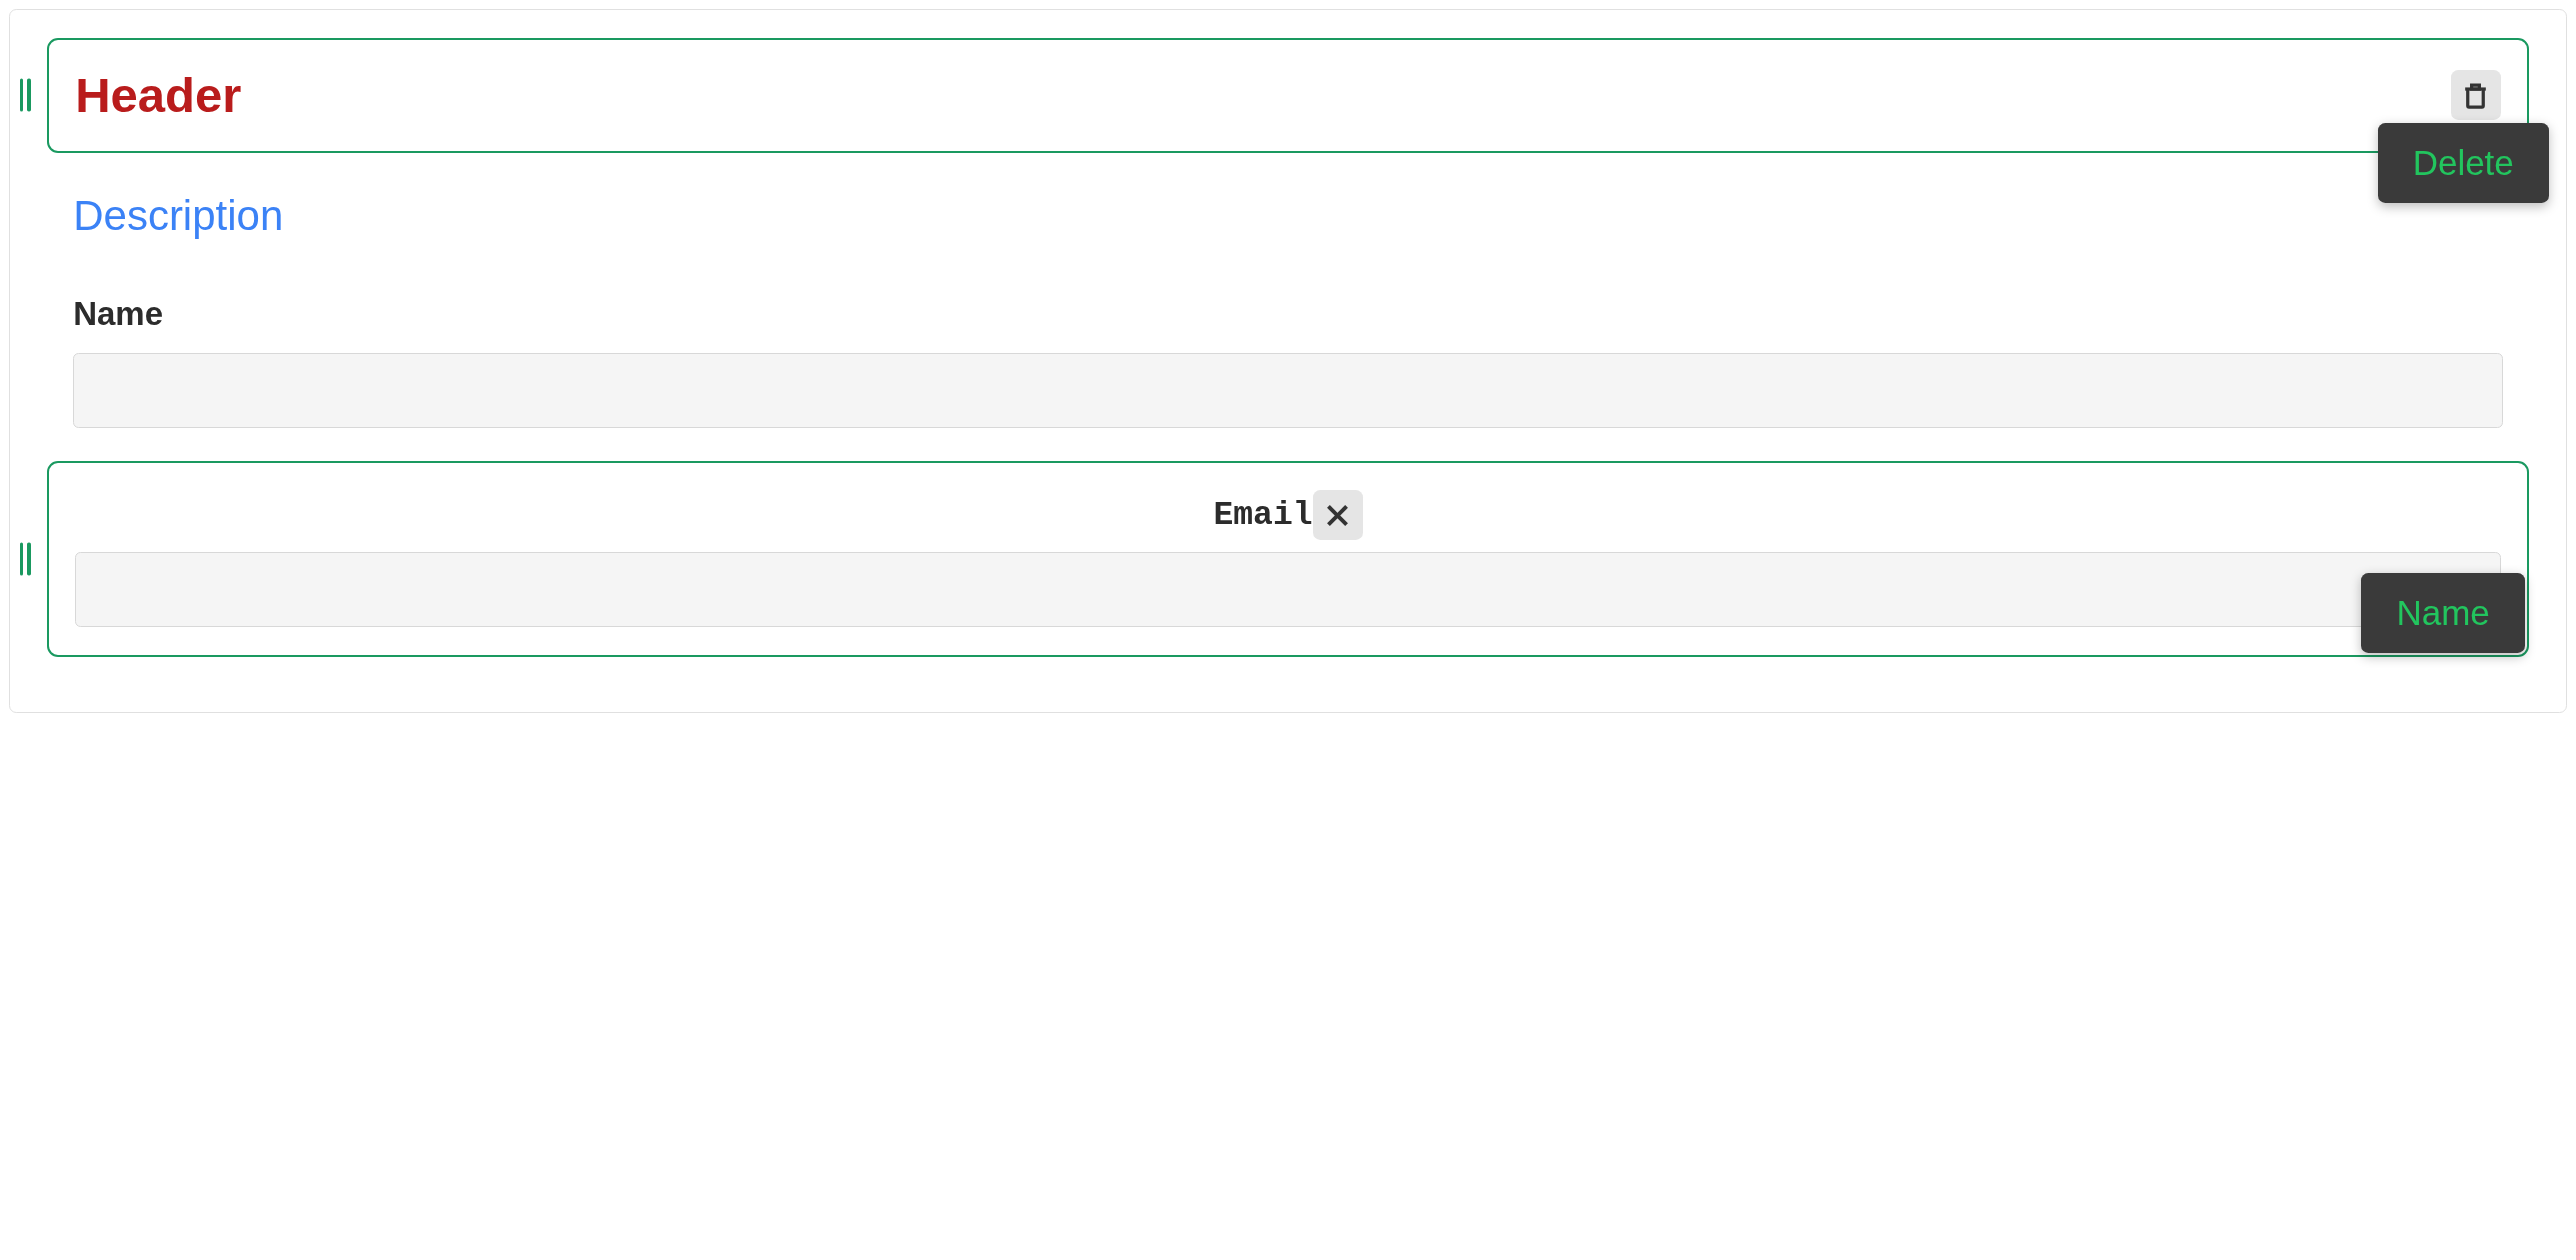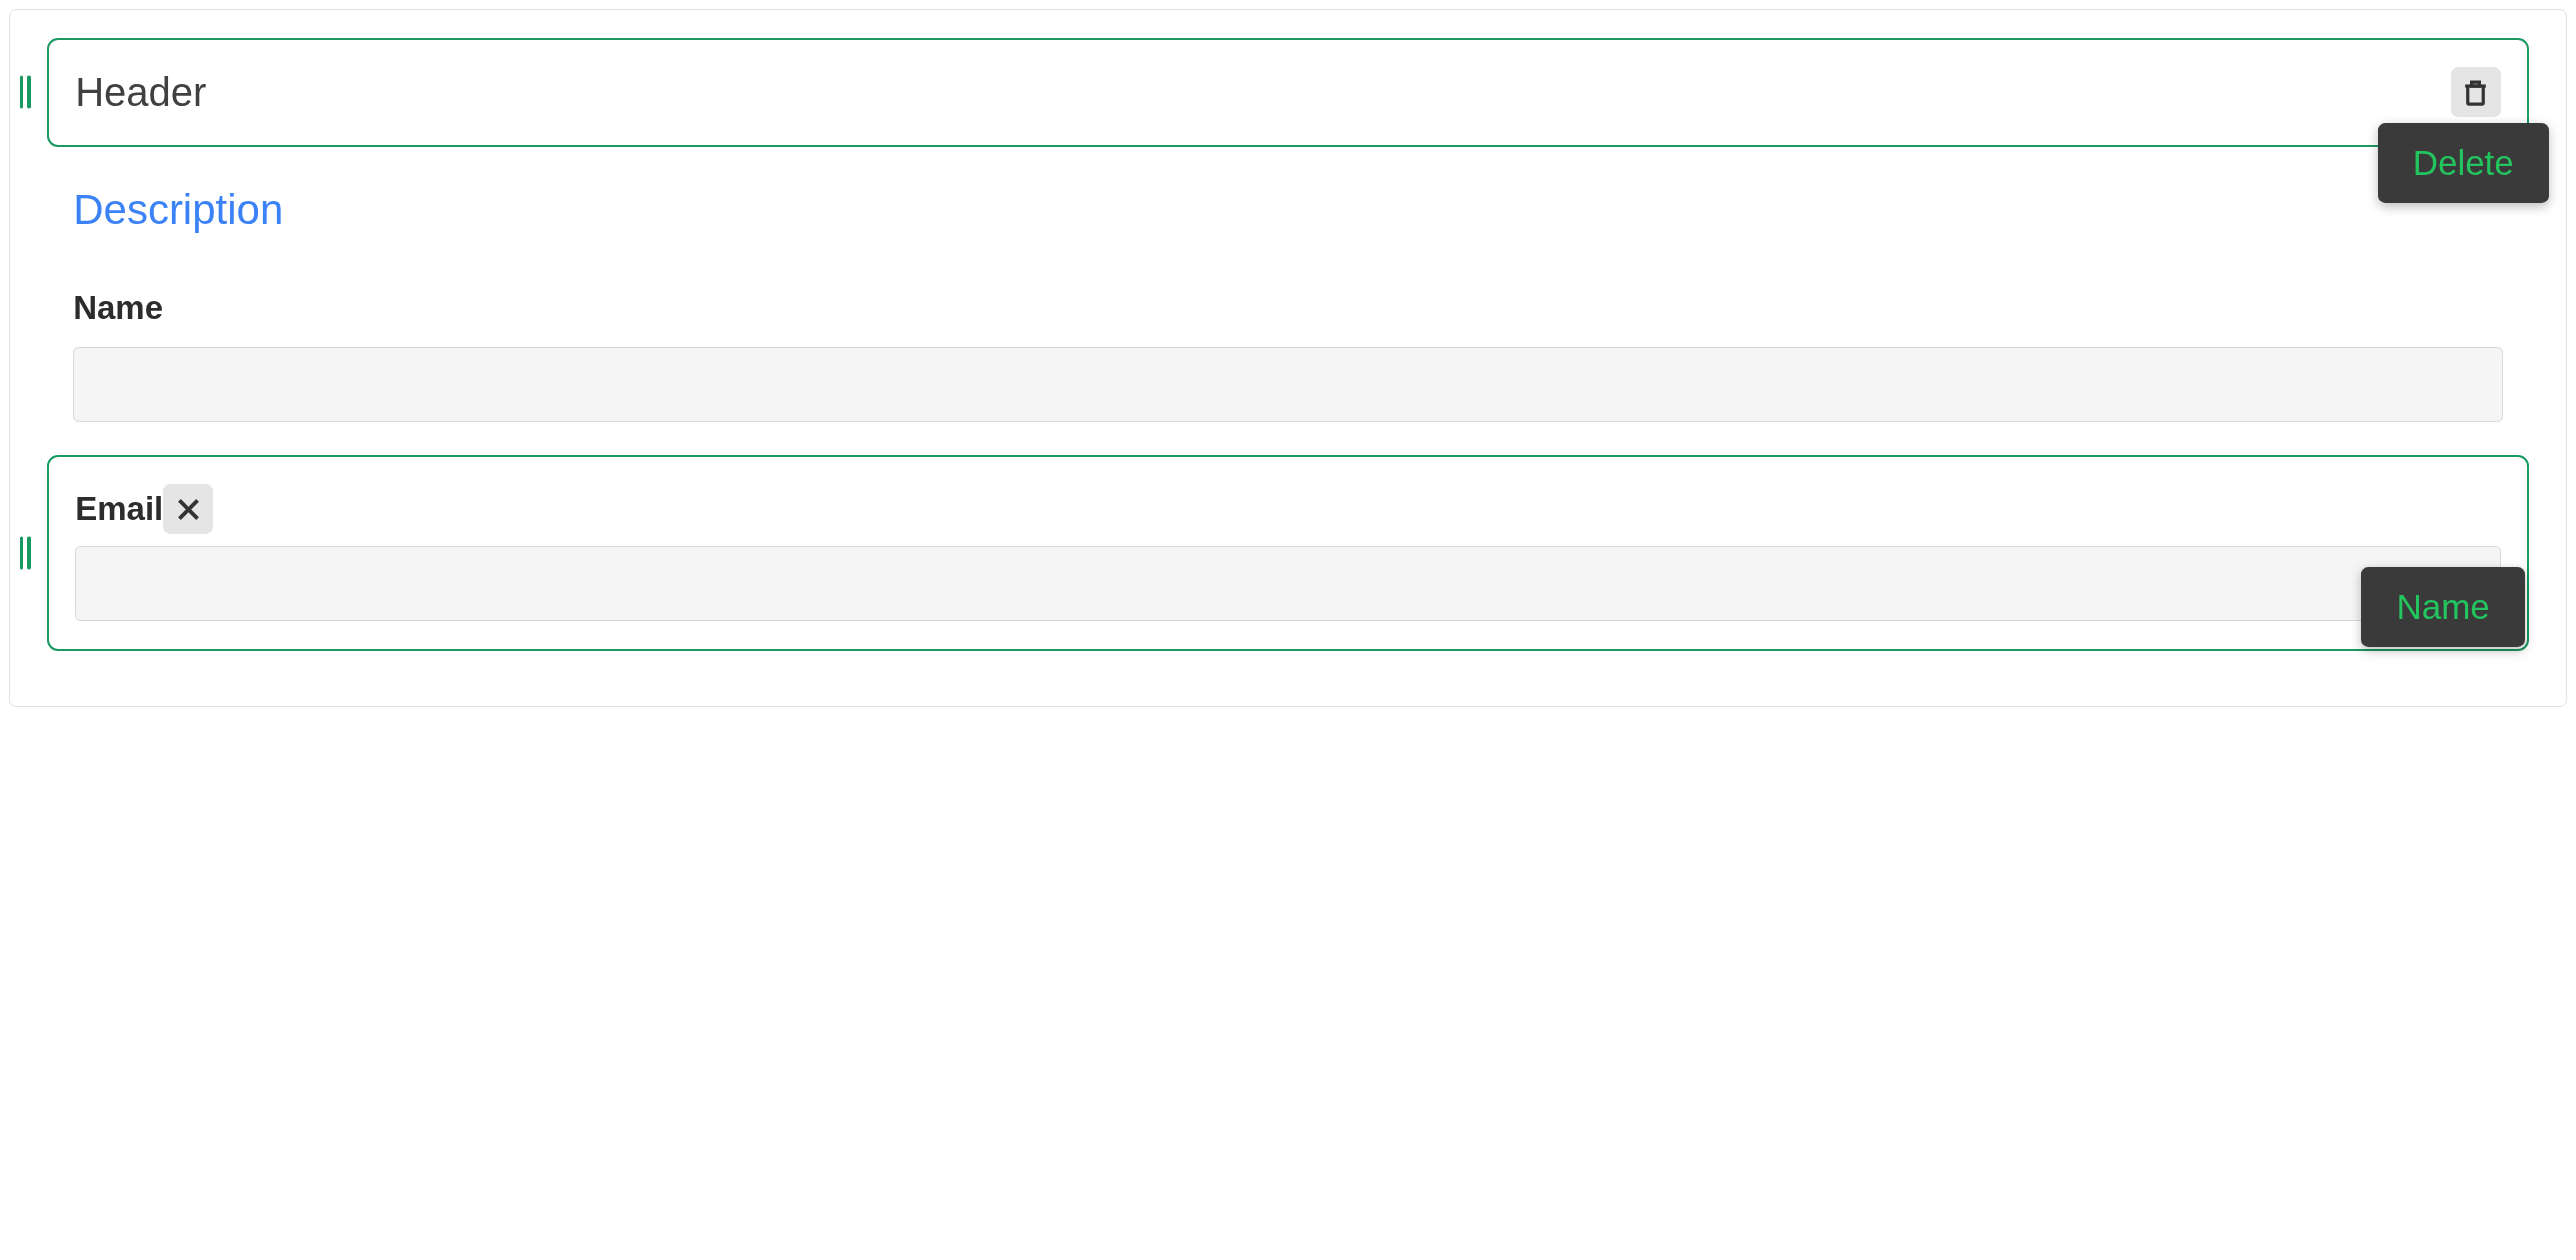--- a/index.html
+++ b/index.html
@@ -44,23 +44,23 @@
       border-radius: 11px;
       padding: 27.5px 26px;
       position: relative;
     }
     .header-section {
       display: flex;
       align-items: center;
       justify-content: space-between;
     }
     .header-title {
-      font-size: 40px;
-      font-weight: 400;
-      color: #404040;
+      font-size: 49px;
+      font-weight: 700;
+      color: #b91c1c;
     }
     .icon-button {
       width: 50px;
       height: 50px;
       background: #e5e5e5;
       border: none;
       border-radius: 7.3px;
       display: flex;
       align-items: center;
       justify-content: center;
@@ -120,22 +120,23 @@
     }
     .email-section {
       position: relative;
     }
     .email-inner {
       position: relative;
     }
     .email-row {
       display: flex;
       align-items: center;
-      justify-content: flex-start;
+      justify-content: center;
       margin-bottom: 12px;
+      font-family: Liberation Mono, monospace;
     }
     .tooltip-hide {
       top: 83px;
       right: -24px;
     }
     .close-icon svg {
       stroke-width: 3;
     }
   </style>
 </head>

